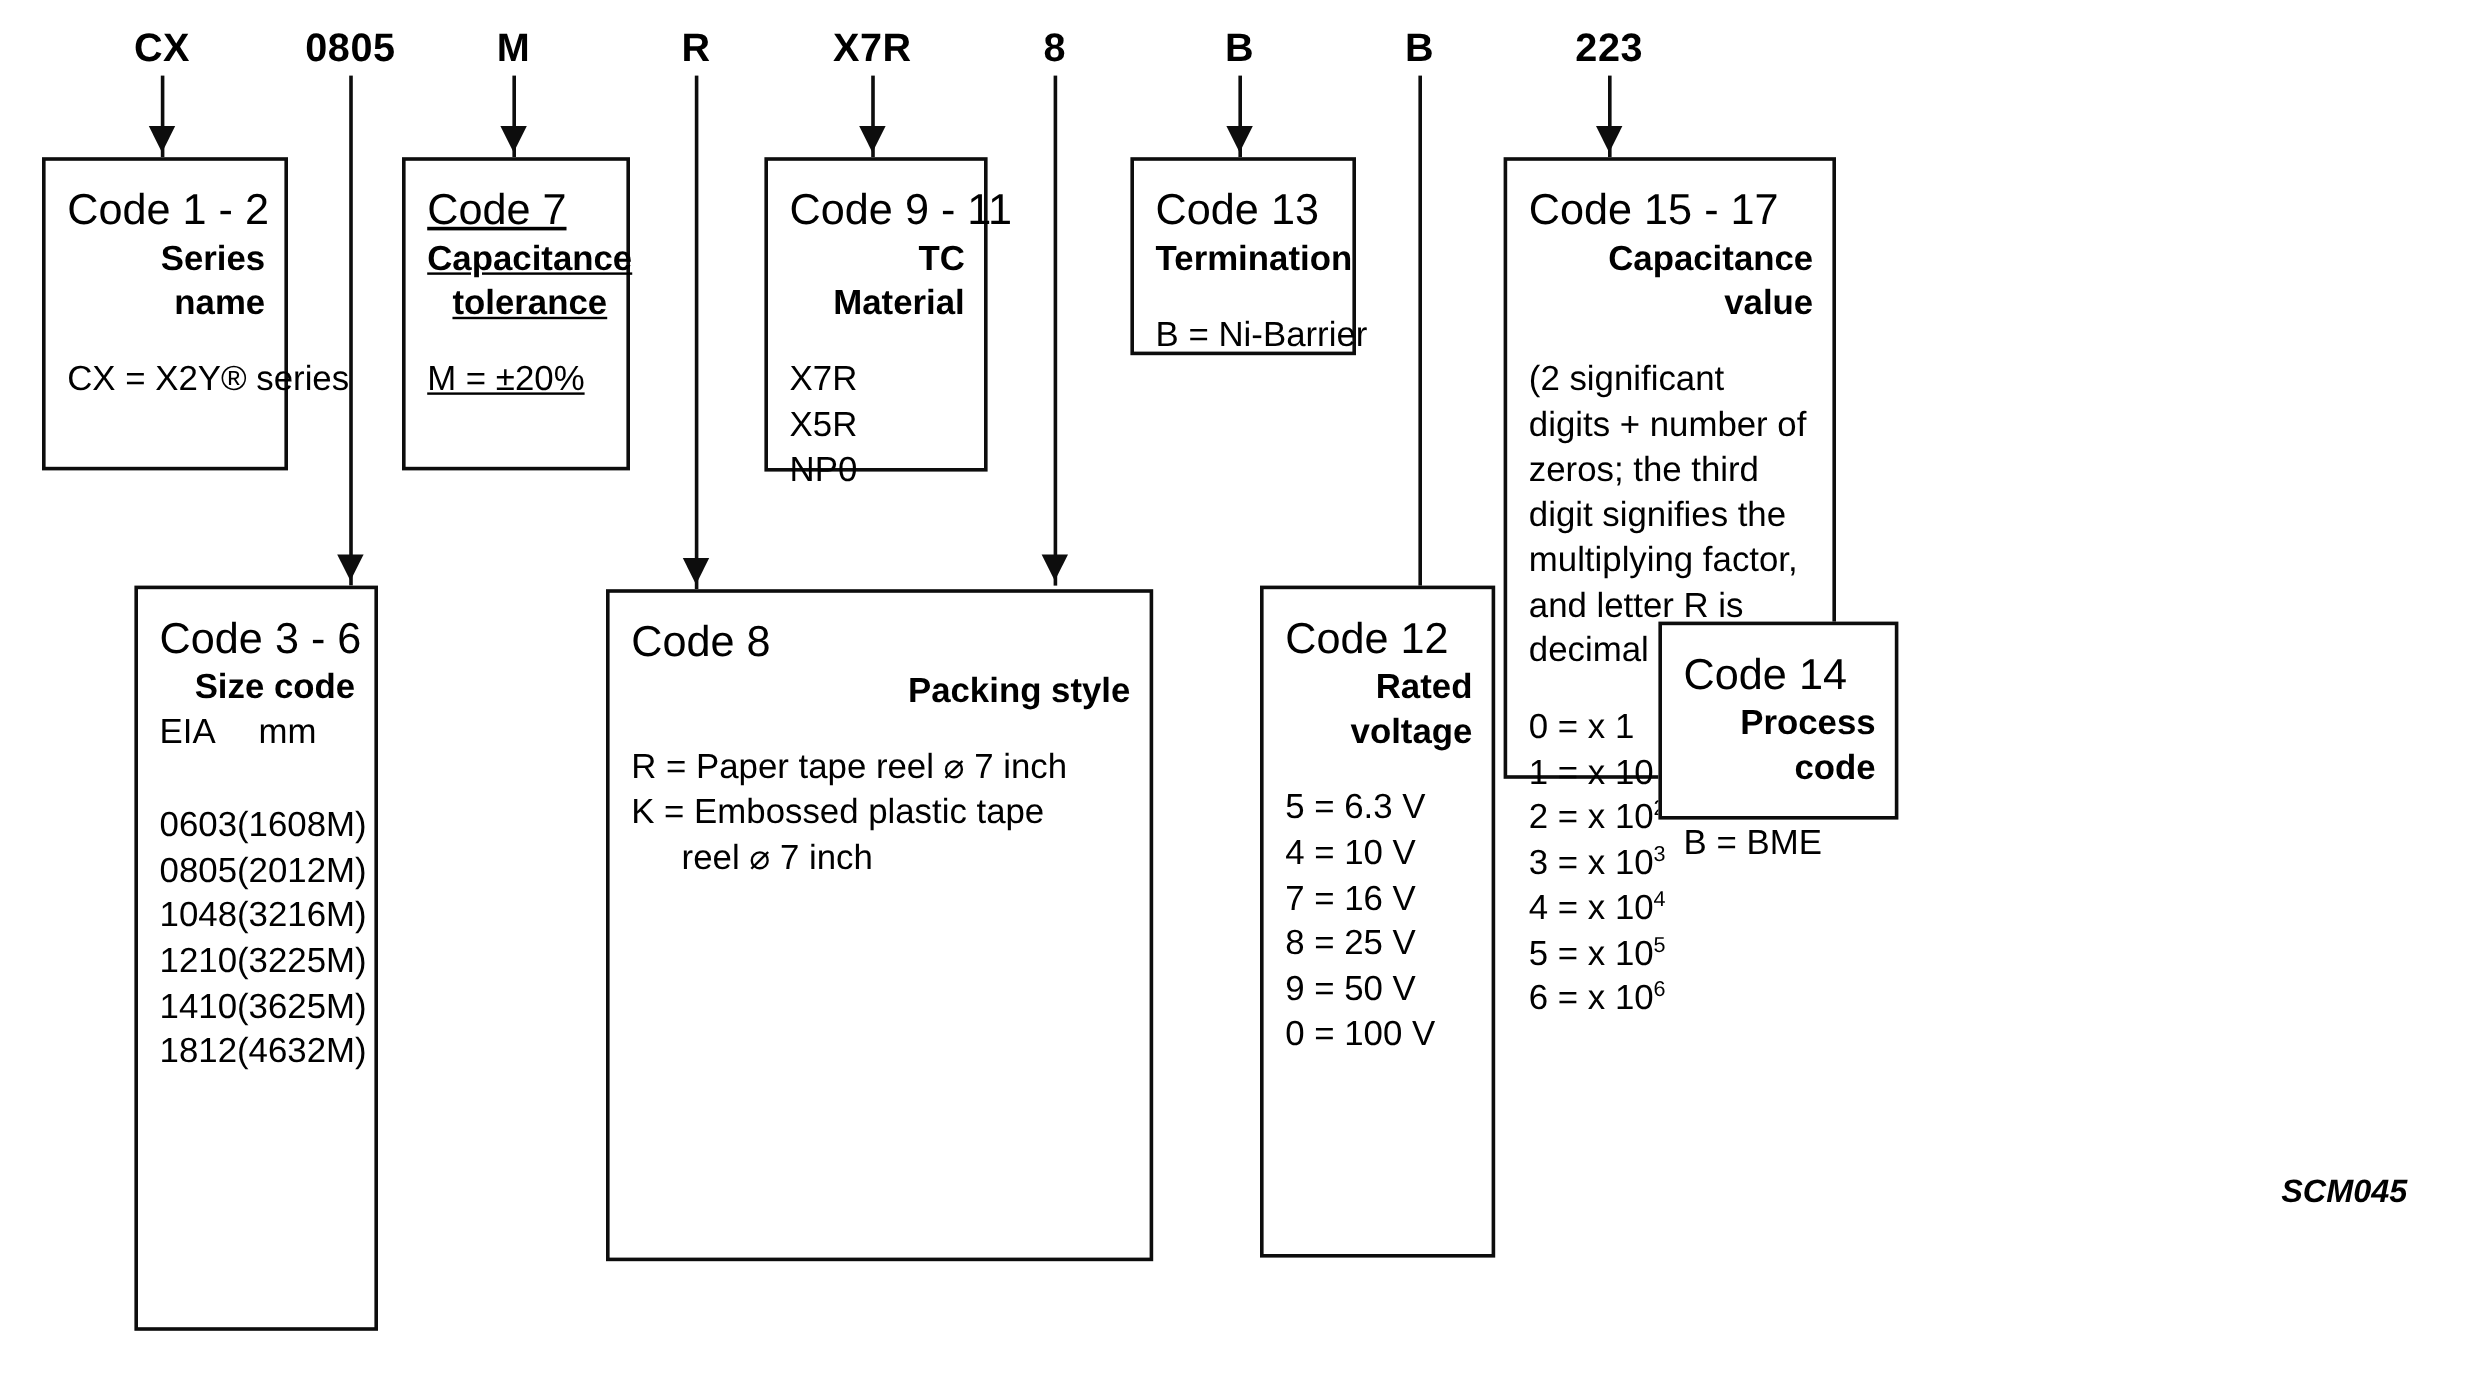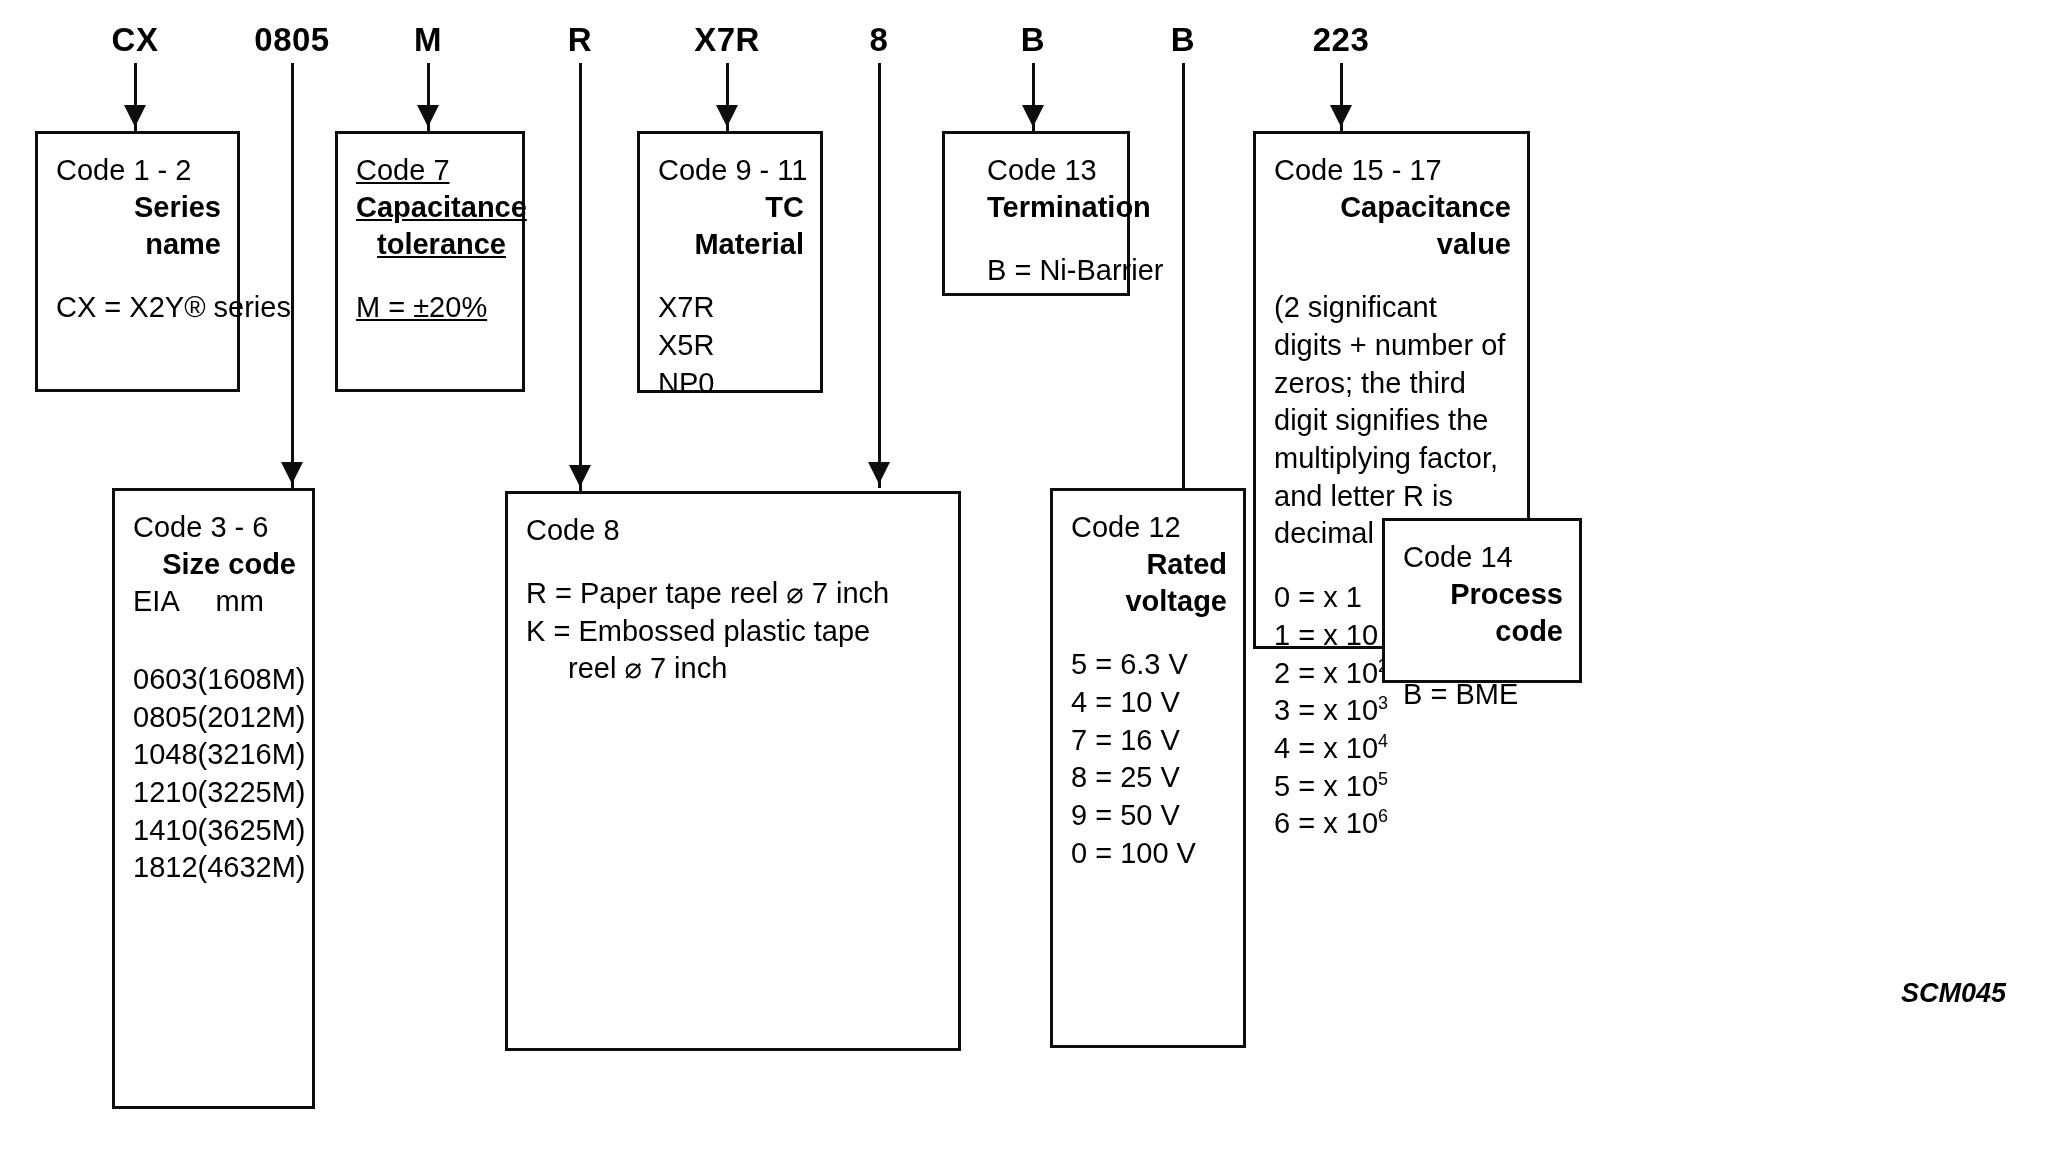--- a/index.html
+++ b/index.html
@@ -51,21 +51,21 @@
   .box {
     position: absolute;
     border: 3px solid #0d0d0d;
     background: #ffffff;
     box-sizing: border-box;
   }
   .box-inner {
     padding: 18px 16px 10px 18px;
   }
   .code-no {
-    font-size: 29px;
+    font-size: 36px;
     line-height: 1.28;
     white-space: nowrap;
   }
   .box-title {
     font-size: 29px;
     font-weight: bold;
     line-height: 1.28;
     text-align: right;
   }
   .box-body {
@@ -179,21 +179,21 @@
       <div class="code-no">Code 9 - 11</div>
       <div class="box-title">TC Material</div>
       <div class="box-body">
         <div class="ln">X7R</div>
         <div class="ln">X5R</div>
         <div class="ln">NP0</div>
       </div>
     </div>
   </div>
 
-  <div class="box" style="left:942px; top:131px; width:188px; height:165px;padding-left:24px;">
+  <div class="box" style="left:942px; top:131px; width:188px; height:165px;">
     <div class="box-inner">
       <div class="code-no">Code 13</div>
       <div class="box-title">Termination</div>
       <div class="box-body">
         <div class="ln">B = Ni-Barrier</div>
       </div>
     </div>
   </div>
 
   <div class="box" style="left:1253px; top:131px; width:277px; height:518px;">
@@ -250,20 +250,21 @@
           <td>(4632M)</td>
         </tr>
       </tbody>
         </table>
     </div>
   </div>
 
   <div class="box" style="left:505px; top:491px; width:456px; height:560px;">
     <div class="box-inner">
       <div class="code-no">Code 8</div>
+      <div class="box-title">Packing style</div>
       <div class="box-body">
         <div class="ln">R = Paper tape reel ⌀ 7 inch</div>
         <div class="ln">K = Embossed plastic tape</div>
         <div class="ln indent">reel ⌀ 7 inch</div>
       </div>
     </div>
   </div>
 
   <div class="box" style="left:1050px; top:488px; width:196px; height:560px;">
     <div class="box-inner">

